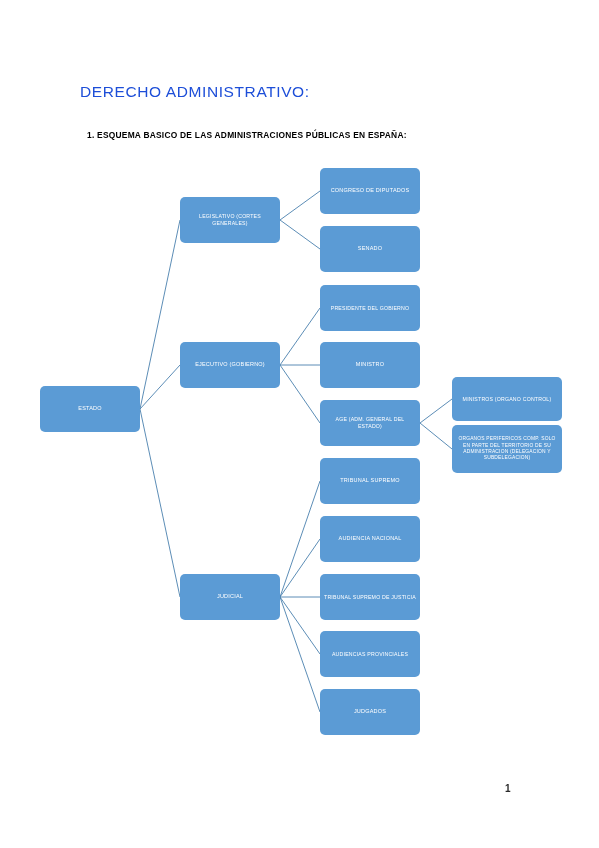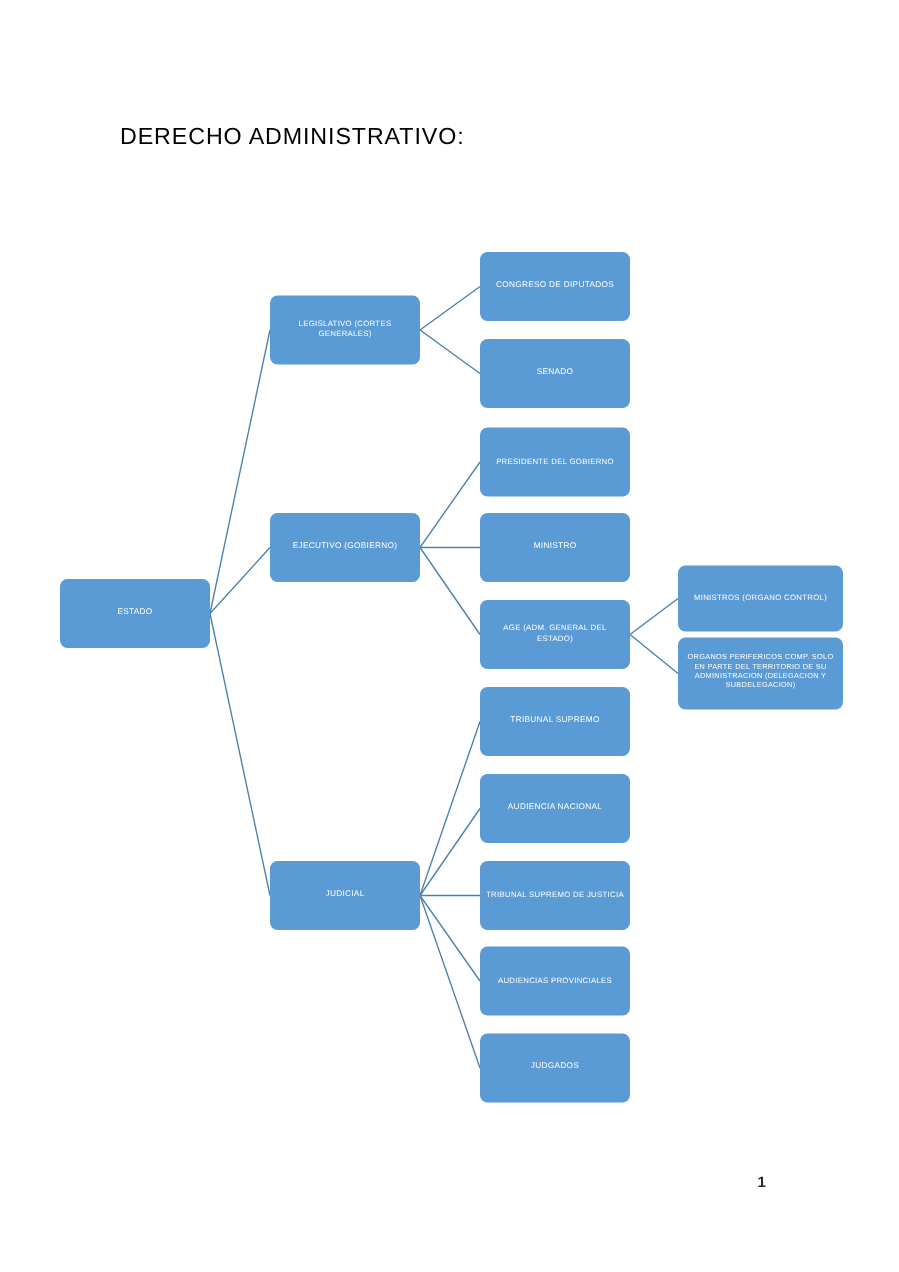--- a/index.html
+++ b/index.html
@@ -23,21 +23,21 @@
     background: #ffffff;
   }
 
   
   .doc-title {
     position: absolute;
     left: 80px;
     top: 83px;
     font-size: 15.5px;
     letter-spacing: 0.6px;
-    color: #000000;
+    color: #1d4ed8;
     font-weight: 400;
     white-space: nowrap;
   }
   .doc-subtitle {
     position: absolute;
     left: 87px;
     top: 130px;
     font-size: 8.4px;
     font-weight: bold;
     letter-spacing: 0.25px;
@@ -92,20 +92,21 @@
   .fs-md  { font-size: 5.2px; }
   .fs-lg  { font-size: 5.5px; }
 </style>
 </head>
 <body>
 
 <div id="page">
 
   <div class="doc-title">DERECHO ADMINISTRATIVO:</div>
 
+  <div class="doc-subtitle">1. ESQUEMA BASICO DE LAS ADMINISTRACIONES PÚBLICAS EN ESPAÑA:</div>
 
   <div id="diagram">
     <svg id="connector-layer" viewBox="0 0 599 848" width="599" height="848">
         <line x1="140" y1="409" x2="180" y2="220" stroke="#4a80ae" stroke-width="0.9"></line>
         <line x1="140" y1="409" x2="180" y2="365" stroke="#4a80ae" stroke-width="0.9"></line>
         <line x1="140" y1="409" x2="180" y2="597" stroke="#4a80ae" stroke-width="0.9"></line>
         <line x1="280" y1="220" x2="320" y2="191" stroke="#4a80ae" stroke-width="0.9"></line>
         <line x1="280" y1="220" x2="320" y2="249" stroke="#4a80ae" stroke-width="0.9"></line>
         <line x1="280" y1="365" x2="320" y2="308" stroke="#4a80ae" stroke-width="0.9"></line>
         <line x1="280" y1="365" x2="320" y2="365" stroke="#4a80ae" stroke-width="0.9"></line>

